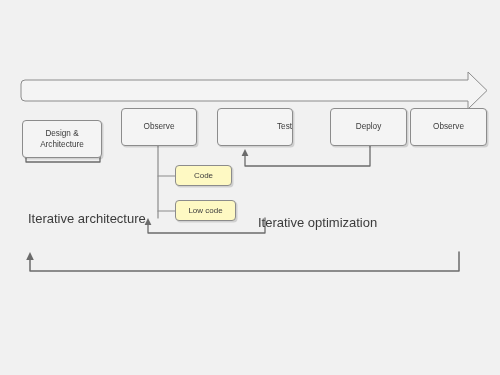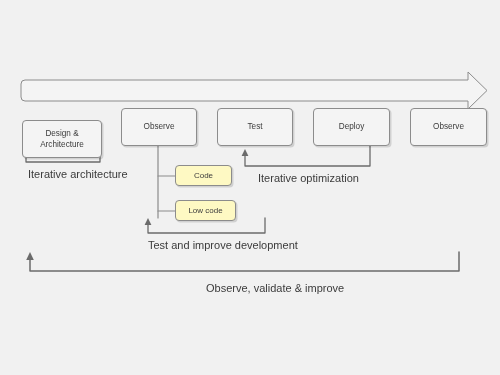--- a/index.html
+++ b/index.html
@@ -59,23 +59,24 @@
     left: 0;
     right: 0;
     top: 84px;
     text-align: center;
     font-size: 8px;
     color: #3b3b3b;
     pointer-events: none;
   }
   .flow-label {
     position: absolute;
-    font-size: 11px;
+    font-size: 13px;
     color: #3b3b3b;
     white-space: nowrap;
+    margin-top: 43px;
   }
 </style>
 </head>
 <body>
 
 <div id="canvas">
 
   <svg class="layer" viewBox="0 0 500 375">
 
     <path d="M 25 80 L 468 80 L 468 72 L 487 90.5 L 468 109 L 468 101 L 25 101
@@ -113,41 +114,39 @@
     <div>
       <div>Design &amp;</div>
       <div>Architecture</div>
     </div>
   </div>
 
   <div class="stage-box" style="left:121px; top:108px; width:76px; height:38px;">
     <span>Observe</span>
   </div>
 
-  <div class="stage-box" style="left:217px; top:108px; width:76px; height:38px;">
+  <div class="stage-box" style="left:217px; top:108px; width:76px; height:38px;justify-content:flex-end;">
     <span>Test</span>
   </div>
 
-  <div class="stage-box" style="left:313px; top:108px; width:77px; height:38px;">
+  <div class="stage-box" style="left:330px; top:108px; width:77px; height:38px;">
     <span>Deploy</span>
   </div>
 
   <div class="stage-box" style="left:410px; top:108px; width:77px; height:38px;">
     <span>Observe</span>
   </div>
 
   <div class="sub-box" style="left:175px; top:165px; width:57px; height:21px;">
     <span>Code</span>
   </div>
 
   <div class="sub-box" style="left:175px; top:200px; width:61px; height:21px;align-items:center;">
     <span>Low code</span>
   </div>
 
   <div class="flow-label" style="left:28px; top:168px;">Iterative architecture</div>
 
   <div class="flow-label" style="left:258px; top:172px;">Iterative optimization</div>
 
-  <div class="flow-label" style="left:148px; top:239px;">Test and improve development</div>
 
-  <div class="flow-label" style="left:206px; top:282px;">Observe, validate &amp; improve</div>
 
 </div>
 
 </body></html>

